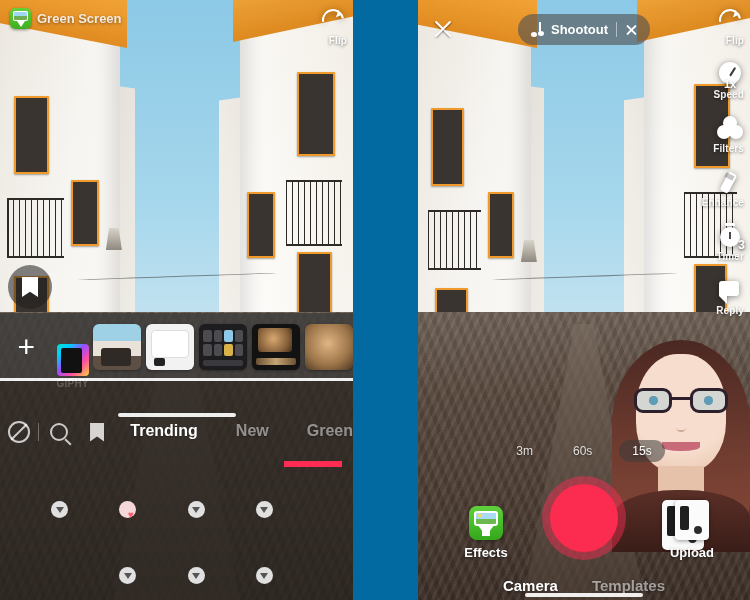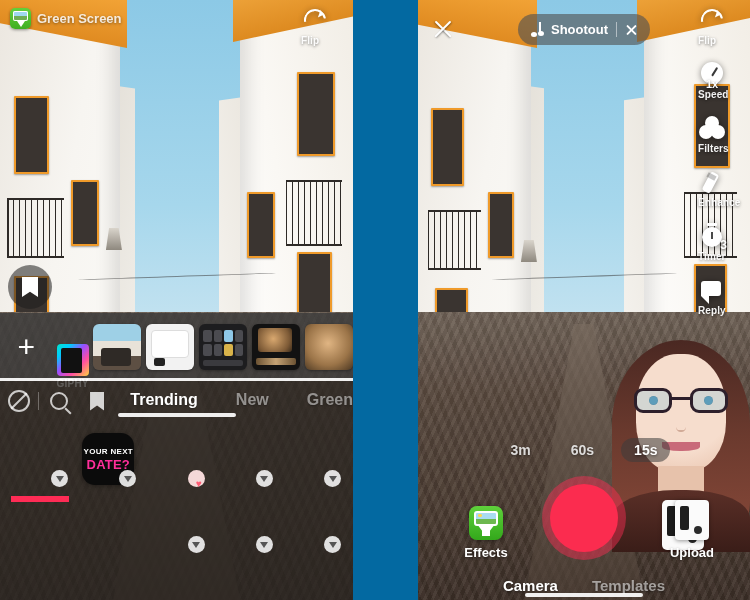--- a/index.html
+++ b/index.html
@@ -124,21 +124,21 @@
     border-left:4px solid transparent; border-right:4px solid transparent;
     border-top:6px solid #fff;
   }
 
   
   .tool-rail{
     position:absolute; right:6px; top:6px;
     display:flex; flex-direction:column; align-items:center; gap:14px;
   }
   .tool{
-    width:46px; display:flex; flex-direction:column; align-items:flex-start; gap:1px;
+    width:46px; display:flex; flex-direction:column; align-items:flex-end; gap:1px;
     color:#fff; cursor:pointer;
   }
   .tool .ico{ width:28px; height:28px; position:relative; filter:drop-shadow(0 1px 3px rgba(0,0,0,.45)); }
   .tool .lbl{
     font-size:10px; font-weight:600; letter-spacing:.1px;
     text-shadow:0 1px 3px rgba(0,0,0,.5);
     color:rgba(255,255,255,.95);
   }
 
   
@@ -296,21 +296,21 @@
     position:absolute; left:0; right:0; top:378px; height:3px;
     background:rgba(255,255,255,.92);
   }
 
   
   .browser{
     position:absolute; left:0; right:0; top:381px; bottom:0;
     background:rgba(40,36,33,.74);
   }
   .browser-tabs{
-    height:40px; display:flex; align-items:center; position:relative;
+    height:40px; display:flex; align-items:center; position:relative;margin-top:31px;
   }
   .bt-icon{
     width:46px; display:flex; align-items:center; justify-content:center; cursor:pointer;
   }
   .ic-noeffect{
     width:22px; height:22px; border:2px solid rgba(255,255,255,.75); border-radius:50%;
     position:relative;
   }
   .ic-noeffect::after{
     content:""; position:absolute; left:-2px; top:8px; width:22px; height:2px;
@@ -555,21 +555,21 @@
     background:#2a2a2a; border-radius:50%;
   }
 
   
   .durations{
     position:absolute; left:0; right:0; bottom:138px;
     display:flex; align-items:center; justify-content:center; gap:14px;
   }
   .dur{
     padding:4px 13px; border-radius:14px;
-    font-size:14px; font-weight:700; color:rgba(255,255,255,.82);
+    font-size:12px; font-weight:400; color:rgba(255,255,255,.82);
     text-shadow:0 1px 3px rgba(0,0,0,.5); cursor:pointer;
   }
   .dur.active{ background:rgba(60,60,60,.55); color:#fff; }
 
   
   .record{
     position:absolute; left:50%; transform:translateX(-50%); bottom:40px;
     width:84px; height:84px; border-radius:50%;
     background:rgba(254,44,85,.45);
     display:flex; align-items:center; justify-content:center; cursor:pointer;
@@ -718,27 +718,20 @@
           </div>
         </div>
 
         <div class="effect-grid">
 
           <div class="eff">
             <div class="eff-tile art-facesplit"></div>
             <span class="dl"></span>
           </div>
 
-          <div class="eff">
-            <div class="eff-tile art-date">
-              <span class="l1">YOUR NEXT</span>
-              <span class="l2">DATE?</span>
-            </div>
-            <span class="dl"></span>
-          </div>
 
           <div class="eff">
             <div class="eff-tile art-eyes">
               <span class="e e1"></span>
                 <span class="e e2"></span>
             </div>
             <span class="dl heart"></span>
           </div>
 
           <div class="eff">

